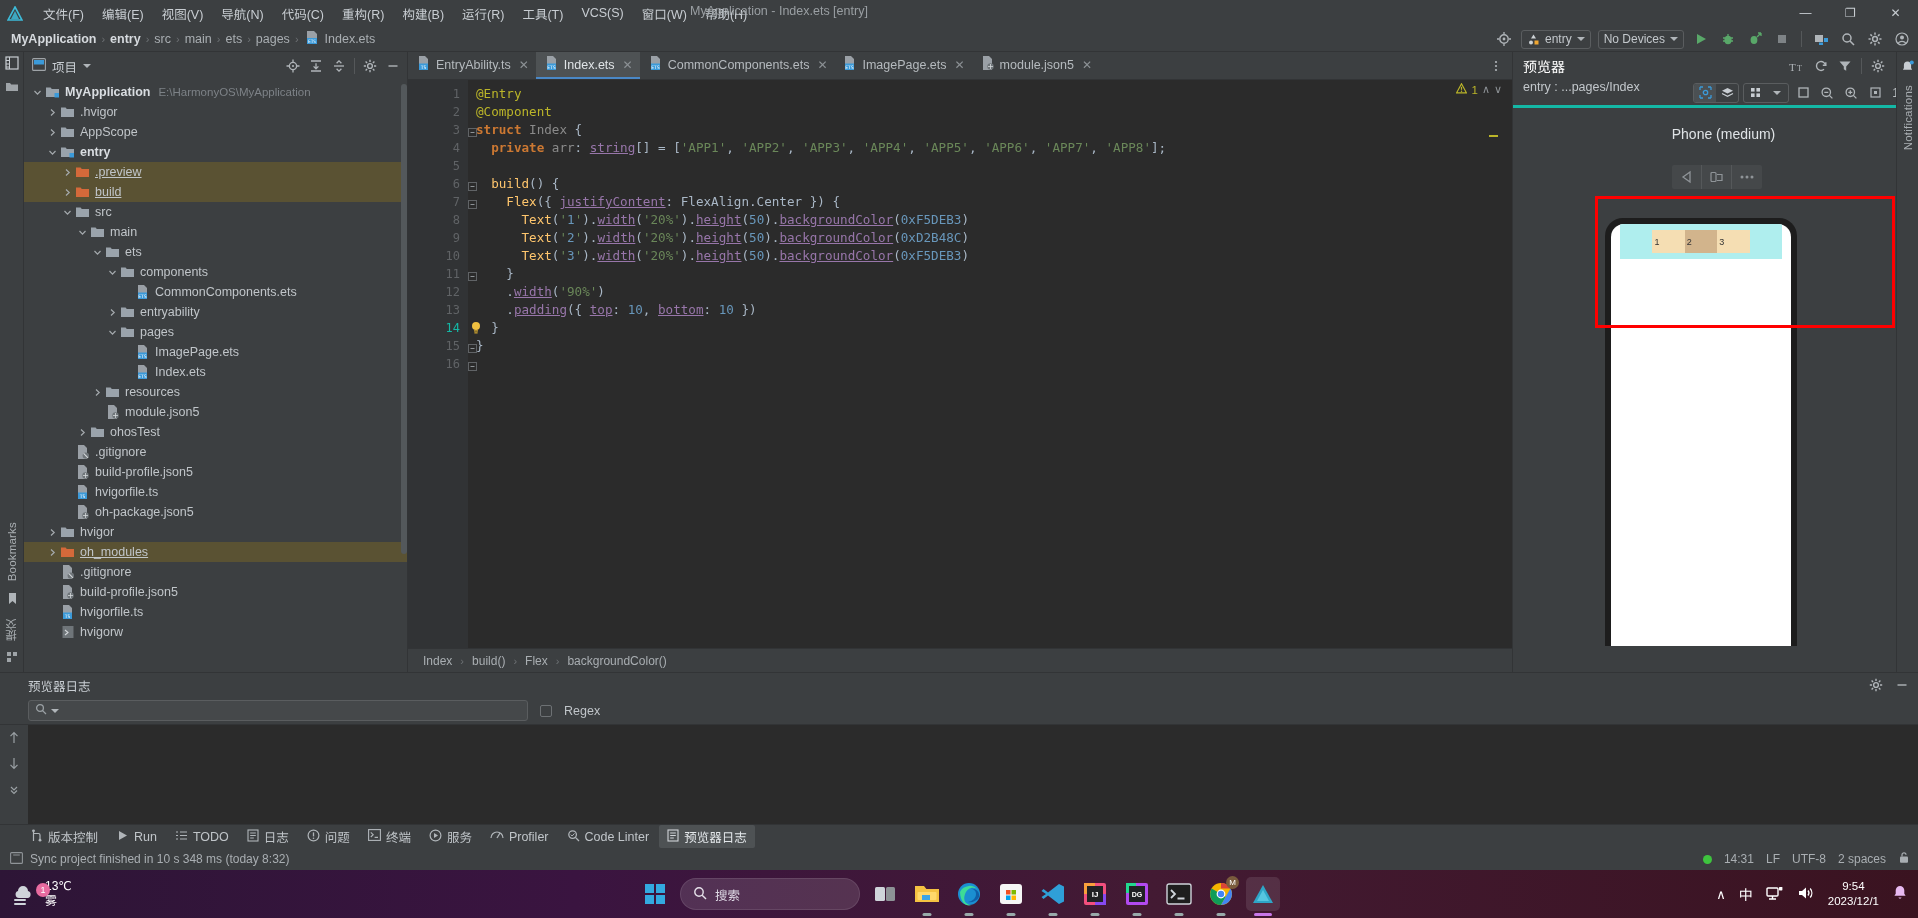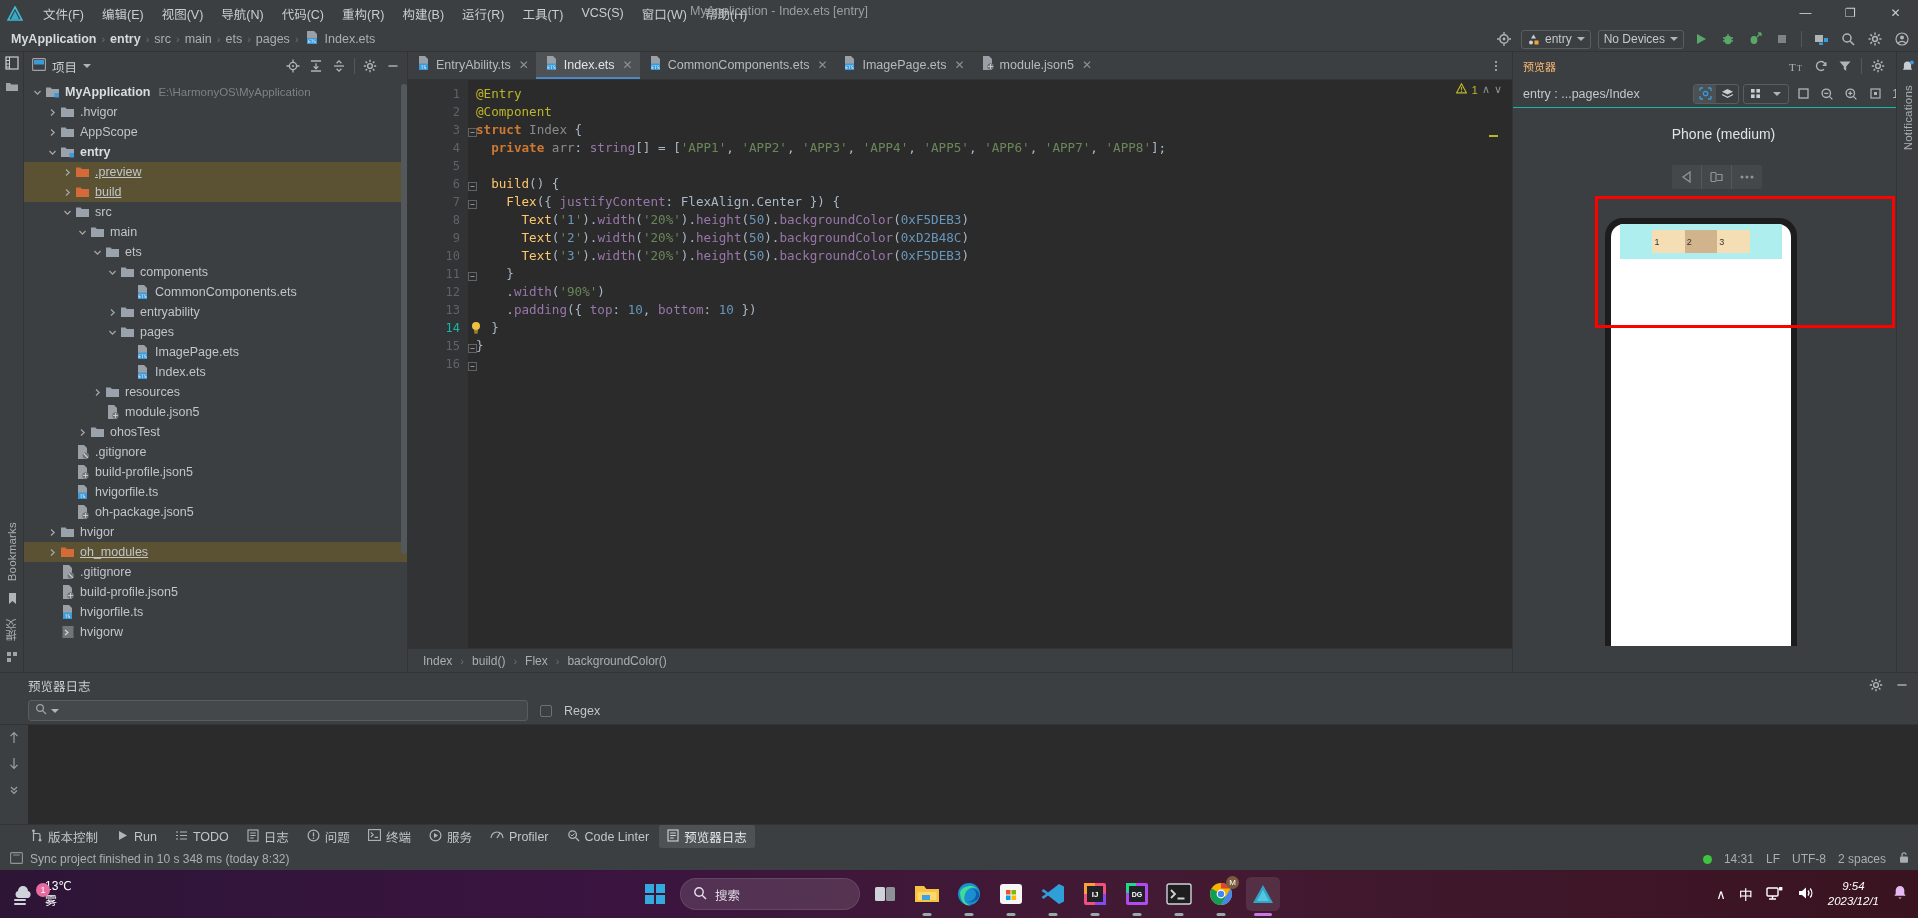--- a/index.html
+++ b/index.html
@@ -84,43 +84,43 @@
      font-size:12px; color:#606366; padding-right:8px; position:relative; }
   .gline.cur { color:#14b8a6; }
   .fold { position:absolute; right:-9px; top:3px; width:9px;height:9px; }
   .bulb { position:absolute; right:-14px; top:2px; }
   .code { flex:1 1 auto; padding-top:5px; position:relative; overflow:hidden; }
   .cline { height:18px; line-height:18px; font-family:"DejaVu Sans Mono","Liberation Mono",monospace;
      font-size:12.6px; white-space:pre; color:#a9b7c6; padding-left:8px; }
   .cline.hl { background:#323232; }
   .kw { color:#cc7832; font-weight:bold; }
   .dec { color:#bbb529; }
-  .fld { color:#9876aa; }
+  .fld { color:#9876aa;text-decoration:underline; }
   .str { color:#6a8759; }
   .num { color:#6897bb; }
   .fn  { color:#ffc66d; }
   .cls { color:#a9b7c6; }
   .cursorbox { background:#214283; }
   .warn-strip { position:absolute; right:14px; top:55px; width:9px; height:2px; background:#bbb529; }
   .insp-widget { position:absolute; right:10px; top:3px; display:flex; align-items:center; gap:4px;
      font-size:11.5px; color:#bbb529; }
   .chev { color:#8d9296; font-size:11px; }
 
   .crumbbar { height:24px; flex:0 0 24px; background:#3c3f41; display:flex; align-items:center;
      padding-left:12px; border-top:1px solid #323436; gap:3px; }
   .cb { font-size:12px; color:#a9aeb2; padding:0 3px;}
 
   
   .preview { width:406px; flex:0 0 406px; background:#3c3f41; display:flex; flex-direction:column;
      border-left:1px solid #323436; min-height:0; }
   .pv-head { height:28px; display:flex; align-items:center; padding-left:10px; gap:6px; flex:0 0 28px;}
-  .pv-title { font-size:11px; color:#fdba74; }
+  .pv-title { font-size:14px; color:#ffffff; }
   .pv-head-right { margin-left:auto; display:flex; align-items:center; gap:4px; padding-right:6px; }
-  .pv-sub { height:28px; flex:0 0 28px; display:flex; align-items:center; padding:0 6px 0 10px;
-     background:#3c3f41; border-bottom:1px solid #14b8a6; gap:5px; }
+  .pv-sub { height:28px; flex:0 0 28px; display:flex; padding:0 6px 0 10px;
+     background:#3c3f41; border-bottom:3px solid #14b8a6; gap:5px; }
   .pv-path { font-size:12.5px; color:#c3c8cc; }
   .pv-sub-right { margin-left:auto; display:flex; align-items:center; gap:4px; }
   .seg { display:flex; border:1px solid #5a5d5f; border-radius:3px; overflow:hidden; height:20px; }
   .seg .s { width:22px; display:flex; align-items:center; justify-content:center; }
   .seg .s.on { background:#4b5053; }
   .zoomlabel { font-size:12px; color:#b9bec2; padding:0 3px; }
   .pv-body { flex:1 1 auto; background:#3c3f41; position:relative; overflow:hidden; }
   .dev-name { text-align:center; font-size:14px; color:#dfe3e6; padding-top:18px;margin-left:16px; }
   .redbox { position:absolute; left:82px; top:88px; width:300px; height:132px;
      border:3px solid #ff0000; pointer-events:none; z-index:5; }
@@ -178,21 +178,21 @@
   .tb-center { position:absolute; left:50%; transform:translateX(-50%); display:flex; align-items:center; gap:8px; }
   .winlogo { display:grid; grid-template-columns:9px 9px; grid-template-rows:9px 9px; gap:2.5px; }
   .winlogo i { background:#33a9e0; display:block; }
   .tsearch { width:180px; height:32px; border-radius:17px; background:rgba(255,255,255,.12);
      display:flex; align-items:center; padding:0 12px; gap:8px; border:1px solid rgba(255,255,255,.10);}
   .tsearch span { font-size:12.5px; color:#ddd8e4; }
   .tbicon { width:34px; height:34px; display:flex; align-items:center; justify-content:center; position:relative; }
   .tbdot { position:absolute; bottom:-5px; left:50%; transform:translateX(-50%);
      width:9px;height:3px;border-radius:2px;background:#9aa; }
   .tray { position:absolute; right:10px; display:flex; align-items:center; gap:13px; }
-  .clock { font-size:11.5px; color:#fff; line-height:1.3; text-align:center;font-style:italic; }
+  .clock { font-size:11.5px; color:#fff; line-height:1.3; text-align:center; }
 </style>
 </head>
 <body>
 
 <div class="app">
 
   <div class="titlebar">
     <span class="logo-glyph">
       <svg width="16" height="15" viewBox="0 0 16 15">
           <path d="M8 1 L15 14 L1 14 Z" fill="none" stroke="#3dbbd8" stroke-width="1.6"></path>

